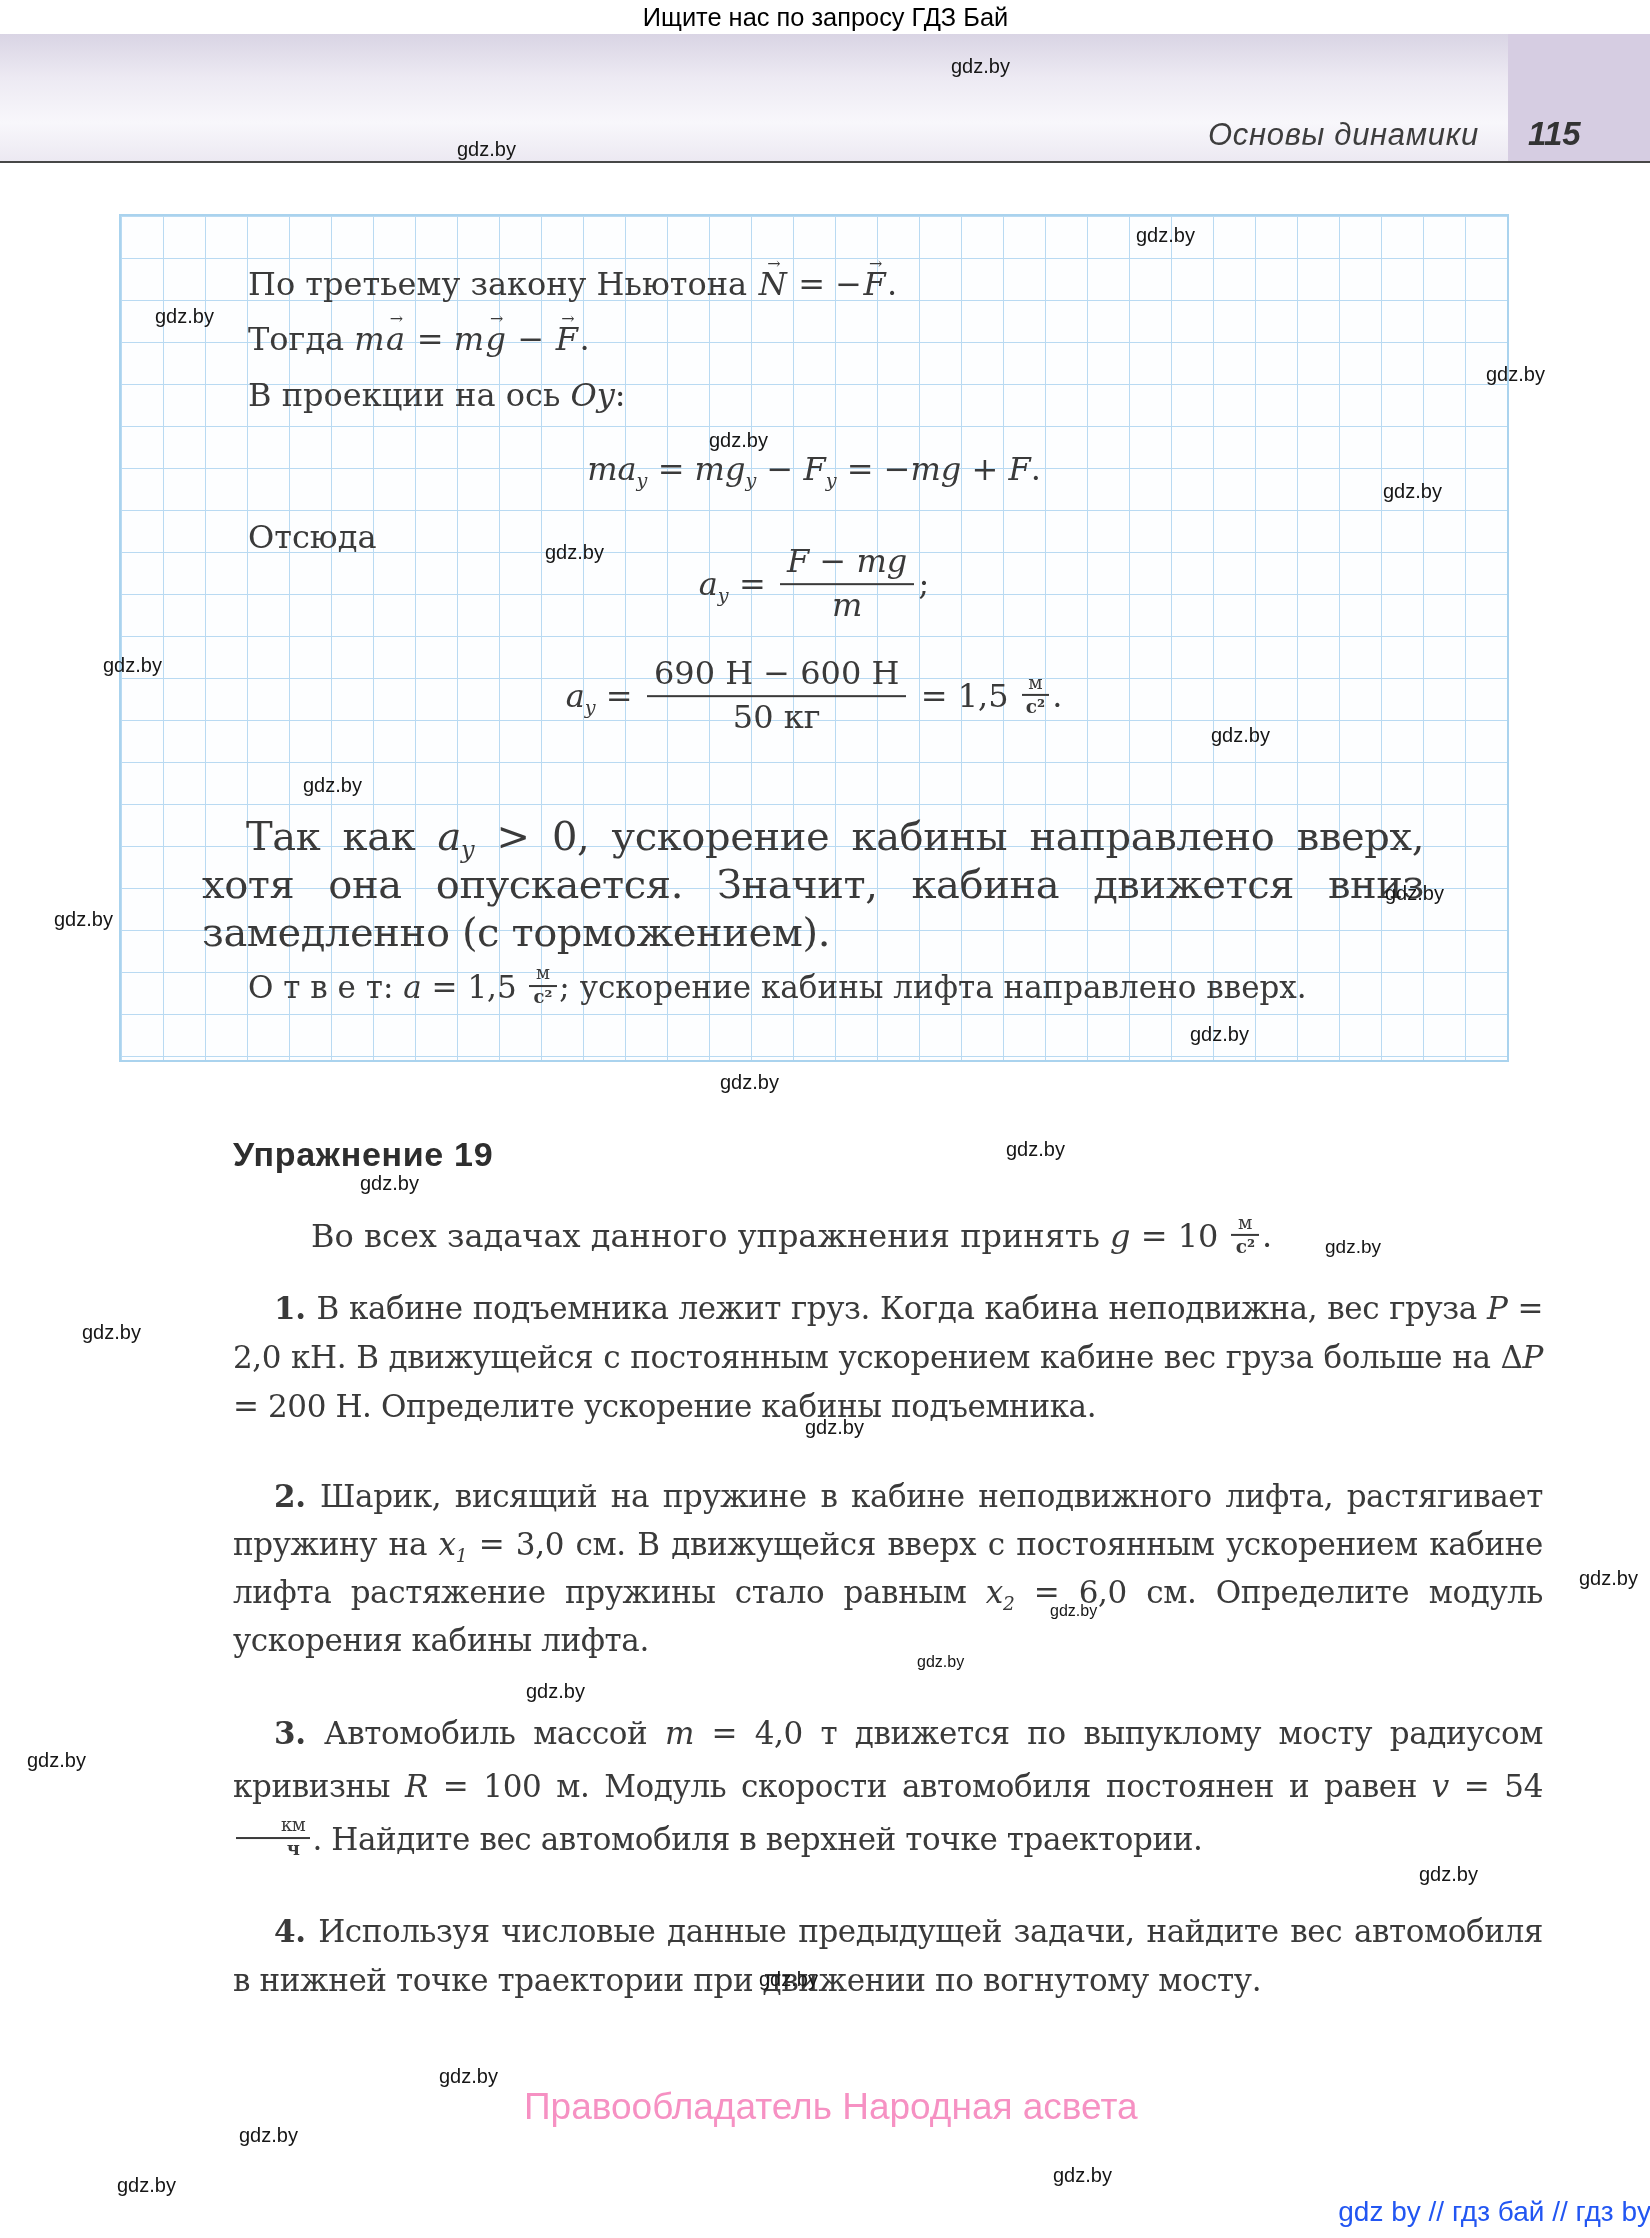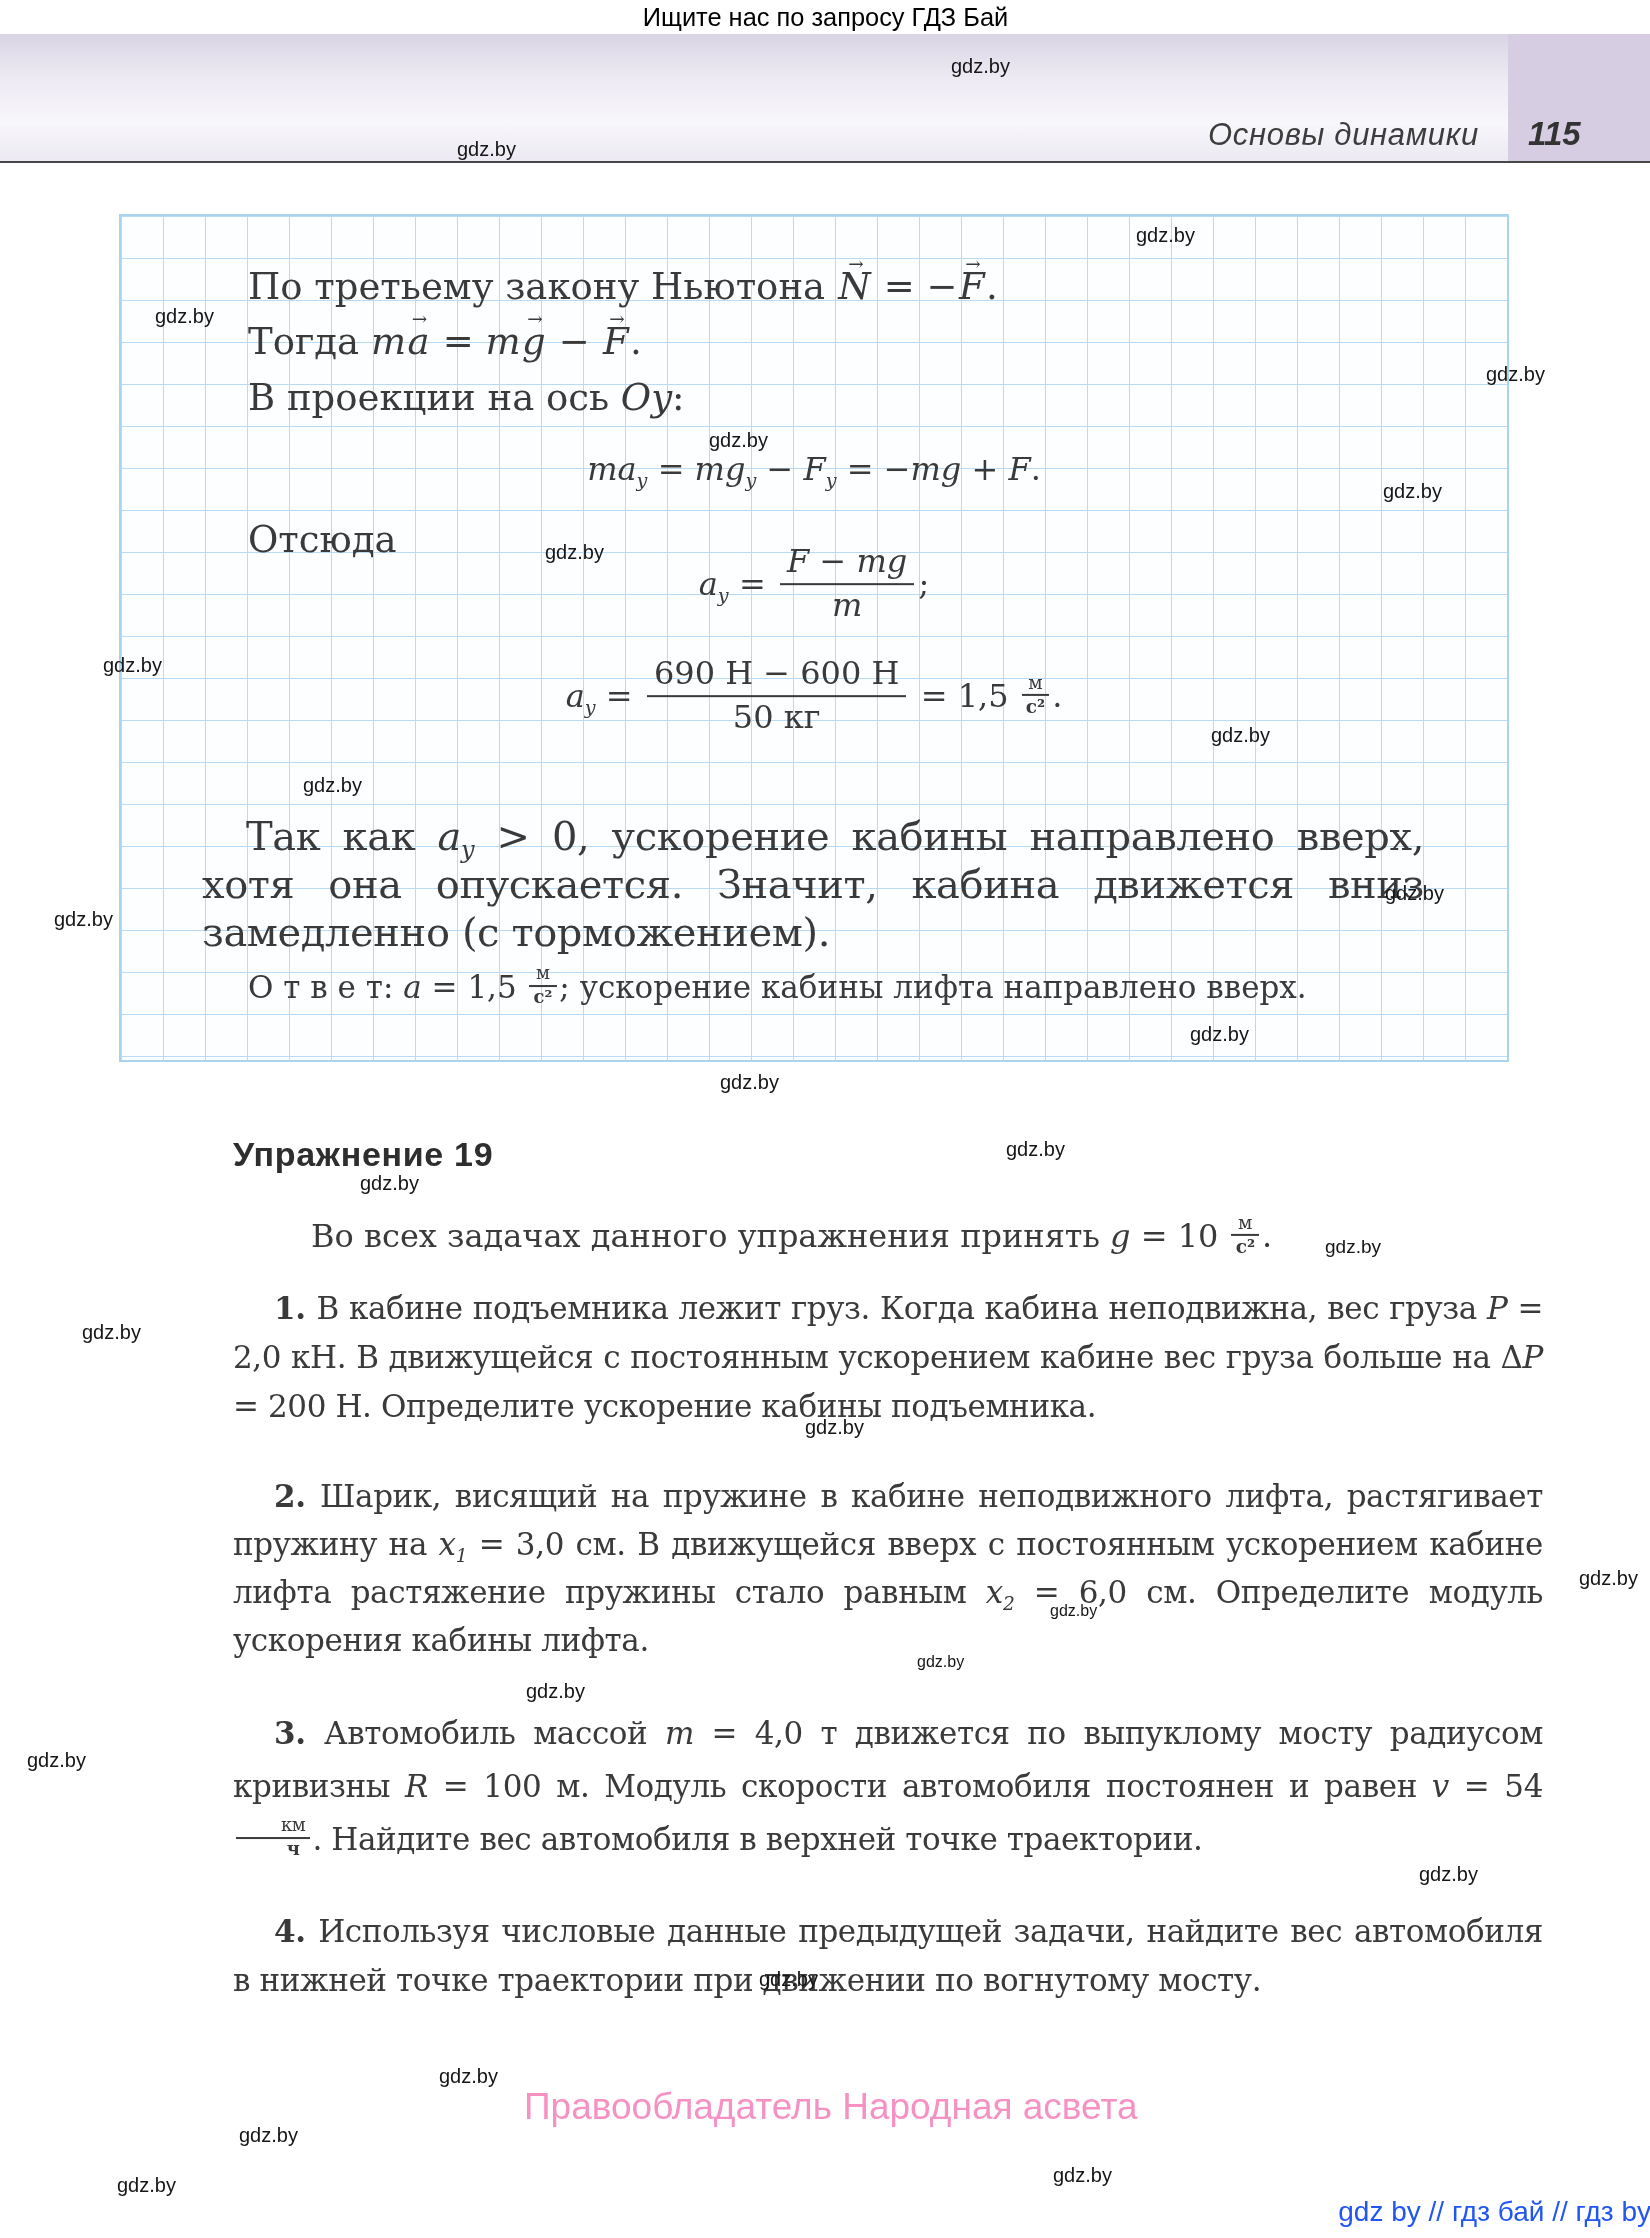--- a/index.html
+++ b/index.html
@@ -20,21 +20,21 @@
   .pagenum-box{position:absolute;right:0;top:0;width:143px;height:100%;background:#d6cde2;}
   .pagenum-box span{position:absolute;left:20px;bottom:8.5px;
            font:italic bold 33px "Liberation Sans",sans-serif;color:#333;}
 
   
   .solution-box{position:absolute;left:119px;top:214px;width:1390px;height:848px;
         box-sizing:border-box;border:2.1px solid #aad3ee;background-color:#fdfeff;
         background-image:linear-gradient(to right,#b9daf2 1.4px,transparent 1.4px),
                          linear-gradient(to bottom,#b9daf2 1.4px,transparent 1.4px);
         background-size:42px 42px;}
-  .sline{position:absolute;white-space:nowrap;font-size:37px;}
+  .sline{position:absolute;white-space:nowrap;font-size:32px;}
   .l1{left:127px;top:49px;}
   .l2{left:127px;top:104px;}
   .l3{left:127px;top:160px;}
   .eqc{position:absolute;left:0;width:100%;text-align:center;white-space:nowrap;font-size:32px;}
   .eqc1{top:234px;}
   .otsuda{left:127px;top:302px;}
   .eqc2{top:326px;line-height:85px;}
   .eqc3{top:438px;line-height:85px;}
   .para{position:absolute;left:81px;top:596px;width:1222px;font-size:40px;line-height:48px;
         text-align:justify;text-indent:44px;letter-spacing:-0.4px;}

